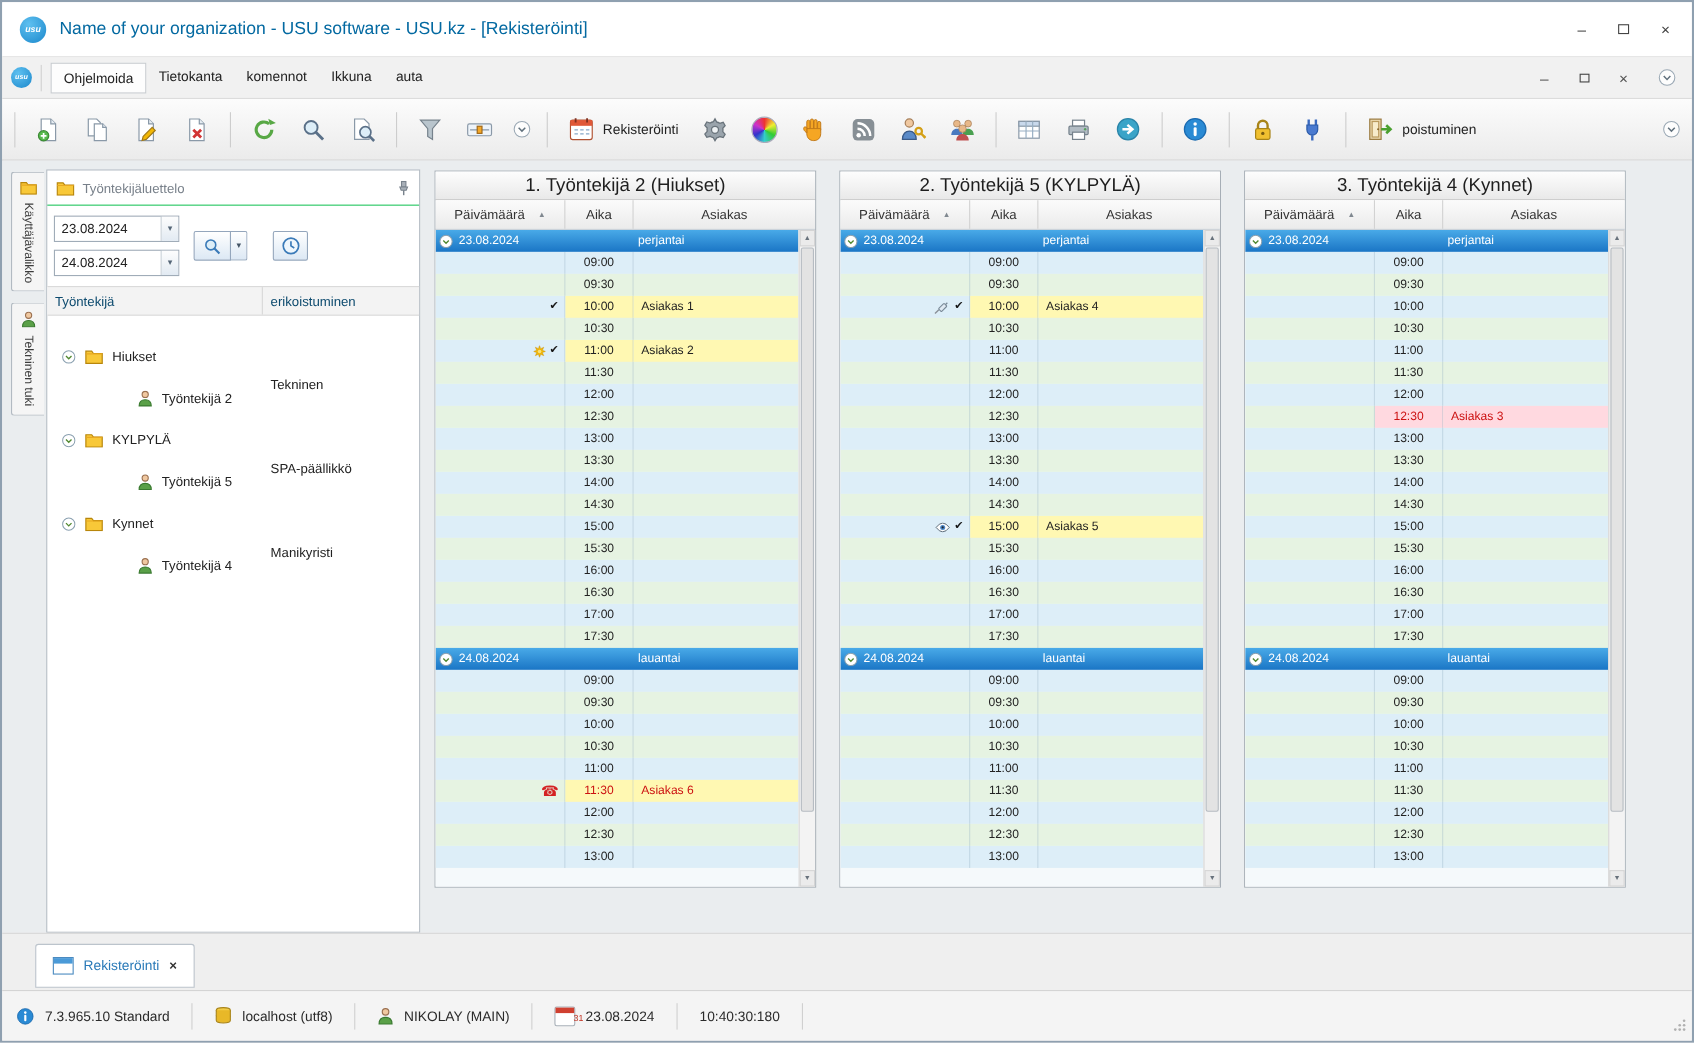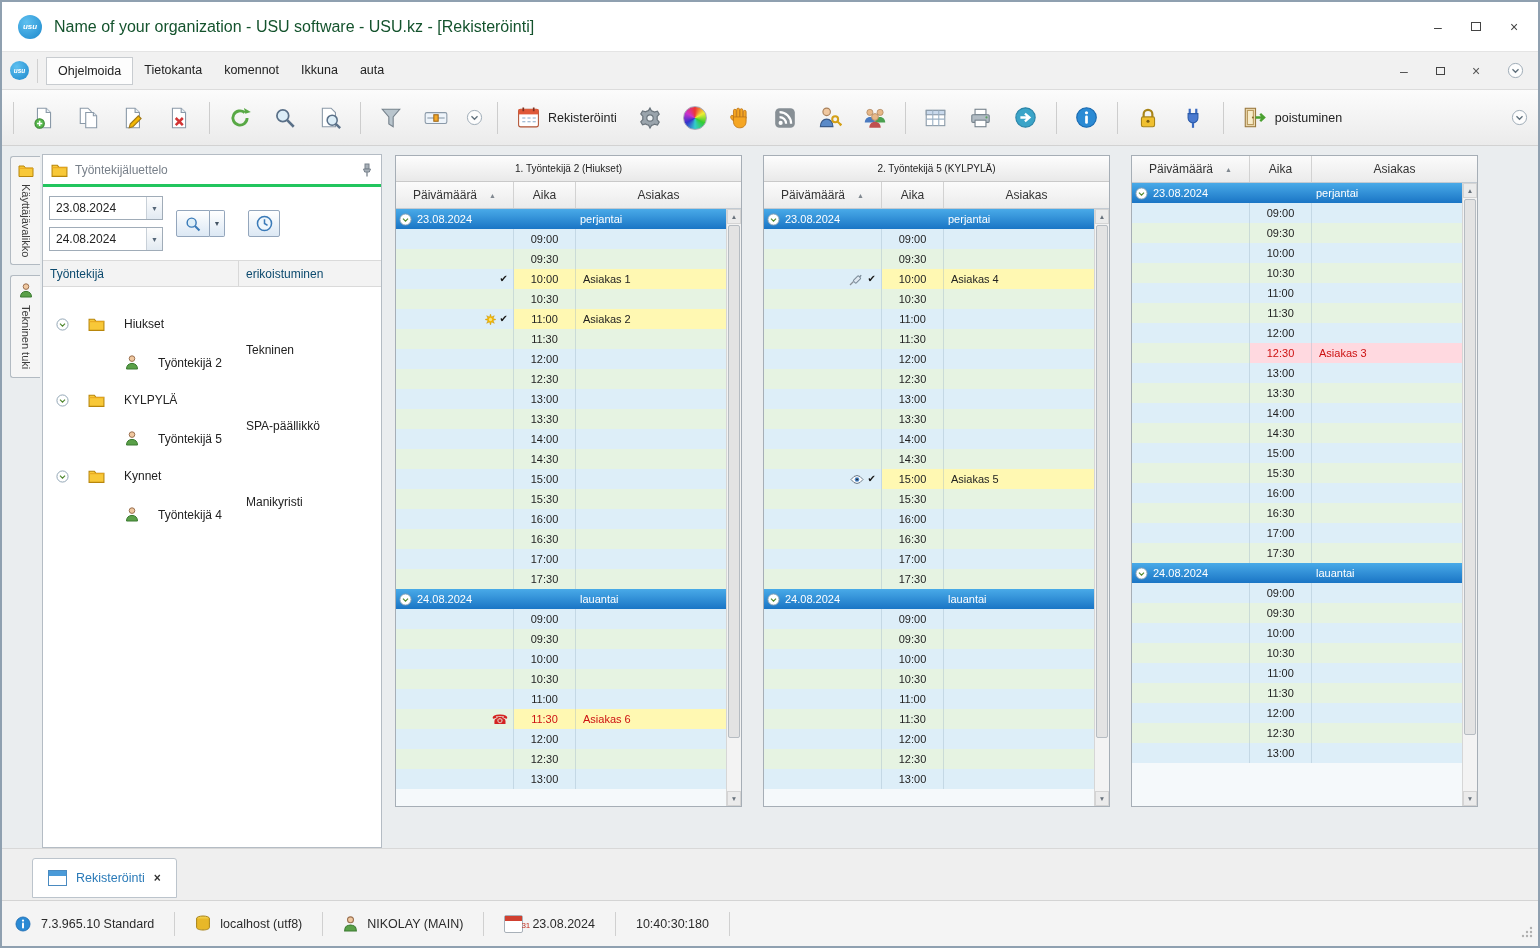--- a/index.html
+++ b/index.html
@@ -4,21 +4,21 @@
 <style>
   * { margin:0; padding:0; box-sizing:border-box; }
   html,body { width:1540px; height:948px; overflow:hidden; }
   body { font-family:"Liberation Sans","DejaVu Sans",sans-serif; font-size:12px; color:#222; background:#dfe3e6; }
   .window { width:1540px; height:948px; border:2px solid #8fa0b0; background:#f0f0f0; display:flex; flex-direction:column; }
 
   
   .titlebar { height:50px; background:#ffffff; display:flex; align-items:center; padding:0 16px; gap:12px; border-bottom:1px solid #e4e4e4; flex:none; }
   .logo { width:24px; height:24px; border-radius:50%; background:radial-gradient(circle at 35% 30%, #5ec0f0, #1c88cc); color:#fff; font-size:8px; font-style:italic; font-weight:bold; display:grid; place-items:center; flex:none; }
   .logo.small { width:19px; height:19px; font-size:6.5px; }
-  .title-text { color:#14532d; font-size:16px; flex:1; white-space:nowrap; overflow:hidden; }
+  .title-text { color:#0369a1; font-size:16px; flex:1; white-space:nowrap; overflow:hidden; }
   .win-controls { display:flex; align-items:center; gap:22px; color:#444; }
   .wc { cursor:default; font-size:14px; line-height:1; display:grid; place-items:center; width:16px; height:16px; }
   .boxico { width:10px; height:9px; border:1px solid #444; display:inline-block; }
 
   
   .menubar { height:38px; background:#f1f1f1; display:flex; align-items:center; padding:0 8px; gap:2px; border-bottom:1px solid #dcdcdc; flex:none; }
   .menu-sep { width:1px; height:24px; background:#d0d0d0; margin:0 6px; }
   .menu-item { padding:6px 11px; font-size:12.5px; color:#222; }
   .menu-item.active { background:#fdfdfd; border:1px solid #c8ccd0; }
   .menu-right { margin-left:auto; display:flex; align-items:center; gap:20px; color:#555; padding-right:4px; }
@@ -34,45 +34,45 @@
   .spacer { flex:1; }
 
   
   .content { flex:1; min-height:0; display:flex; padding:8px 0 0 4px; background:#eaedef; }
   .side-tabs { width:36px; display:flex; flex-direction:column; gap:10px; padding-top:2px; flex:none; }
   .side-tab { width:30px; margin-left:4px; background:#f5f5f5; border:1px solid #b2bac2; border-right:none; border-radius:3px 0 0 3px; display:flex; flex-direction:column; align-items:center; gap:7px; padding:7px 0; }
   .vtext { writing-mode:vertical-rl; font-size:11px; color:#3c3c3c; white-space:nowrap; }
 
   
   .left-panel { width:340px; background:#fff; border:1px solid #b4bcC4; display:flex; flex-direction:column; flex:none; }
-  .lp-header { height:32px; display:flex; align-items:center; gap:7px; padding:0 8px; border-bottom:3px solid #22c55e; color:#78808a; flex:none; }
+  .lp-header { height:32px; display:flex; align-items:center; gap:7px; padding:0 8px; border-bottom:1px solid #22c55e; color:#78808a; flex:none; }
   .lp-filters { padding:9px 6px; display:flex; align-items:center; gap:13px; flex:none; }
   .date-stack { display:flex; flex-direction:column; gap:7px; }
   .date-input { width:114px; height:24px; border:1px solid #a0acb8; background:#fff; display:flex; align-items:center; padding-left:6px; font-size:12px; }
   .arrow-btn { margin-left:auto; width:16px; align-self:stretch; border-left:1px solid #c8d0d8; background:linear-gradient(#fdfdfd,#e2eaf2); display:grid; place-items:center; font-size:7px; color:#567; }
   .btn-combo { display:flex; }
   .lp-btn { height:27px; border:1px solid #94a6bc; background:linear-gradient(#ffffff,#dce8f4); display:grid; place-items:center; }
   .lp-btn.main { width:34px; border-radius:2px 0 0 2px; }
   .lp-btn.dd { width:15px; border-left:none; border-radius:0 2px 2px 0; font-size:7px; color:#456; }
   .lp-btn.single { width:32px; border-radius:2px; margin-left:10px; }
   .lp-cols { height:27px; display:flex; align-items:center; background:#f3f3f3; border-top:1px solid #dadada; border-bottom:1px solid #dadada; color:#0c4a6e; flex:none; }
   .lp-c1 { width:196px; padding-left:7px; border-right:1px solid #d8d8d8; align-self:stretch; display:flex; align-items:center; }
   .lp-c2 { flex:1; padding-left:7px; }
   .tree { flex:1; overflow:hidden; padding-top:6px; }
   .tree-row { height:38px; display:flex; align-items:center; }
-  .tree-row .c1 { width:196px; display:flex; align-items:flex-end; gap:19px;margin-top:24px; }
+  .tree-row .c1 { width:196px; display:flex; align-items:center; gap:8px;margin-top:24px; }
   .tree-row .c1.g { padding-left:13px; }
   .tree-row .c1.e { padding-left:82px; }
   .tree-row .c2 { flex:1; padding-left:7px; font-size:12px; }
   .tlabel { font-size:12px; }
 
   
   .main-area { flex:1; display:flex; gap:21px; padding:1px 0 0 13px; min-width:0; }
   .panel { width:347px; height:652px; border:1px solid #a6aeb6; background:#fff; display:flex; flex-direction:column; flex:none; }
-  .panel-title { height:26px; background:linear-gradient(#fdfdfd,#e9e9e9); border-bottom:1px solid #c9c9c9; display:grid; place-items:center; font-size:10px; color:#1e1e1e; flex:none; }
+  .panel-title { height:26px; background:linear-gradient(#fdfdfd,#e9e9e9); border-bottom:1px solid #c9c9c9; display:grid; place-items:center; font-size:17px; color:#1e1e1e; flex:none; }
   .col-head { height:27px; display:flex; background:linear-gradient(#fbfbfb,#ebebeb); border-bottom:1px solid #c2cad2; font-size:12px; color:#333; flex:none; }
   .ch { display:flex; align-items:center; justify-content:center; border-right:1px solid #d2d2d2; }
   .ch.pm { width:118px; } .ch.aika { width:62px; } .ch.asia { flex:1; border-right:none; }
   .sort-arrow { font-size:7px; color:#808890; margin-left:12px; }
   .panel-body { flex:1; min-height:0; display:flex; }
   .rows { flex:1; display:flex; flex-direction:column; overflow:hidden; background:#f5f9fb; min-width:0; }
   .row { height:20px; flex:none; display:flex; font-size:11px; }
   .row.alt0 { background:#ddeef8; } .row.alt1 { background:#e6f3e2; }
   .cell { display:flex; align-items:center; }
   .cell.pm { width:118px; justify-content:flex-end; gap:4px; padding-right:5px; border-right:1px solid rgba(150,175,195,.35); }
@@ -1009,20 +1009,21 @@
             </div>
             <div class="vscroll">
               <div class="vs-btn">▲</div>
               <div class="vs-thumb"></div>
               <div class="vs-space"></div>
               <div class="vs-btn">▼</div>
             </div>
           </div>
         </section>
         <section class="panel">
+          <div class="panel-title">3. Työntekijä 4 (Kynnet)</div>
           <div class="col-head">
             <div class="ch pm">
               <span>Päivämäärä</span>
               <span class="sort-arrow">▲</span>
             </div>
             <div class="ch aika">Aika</div>
             <div class="ch asia">Asiakas</div>
           </div>
           <div class="panel-body">
             <div class="rows">

